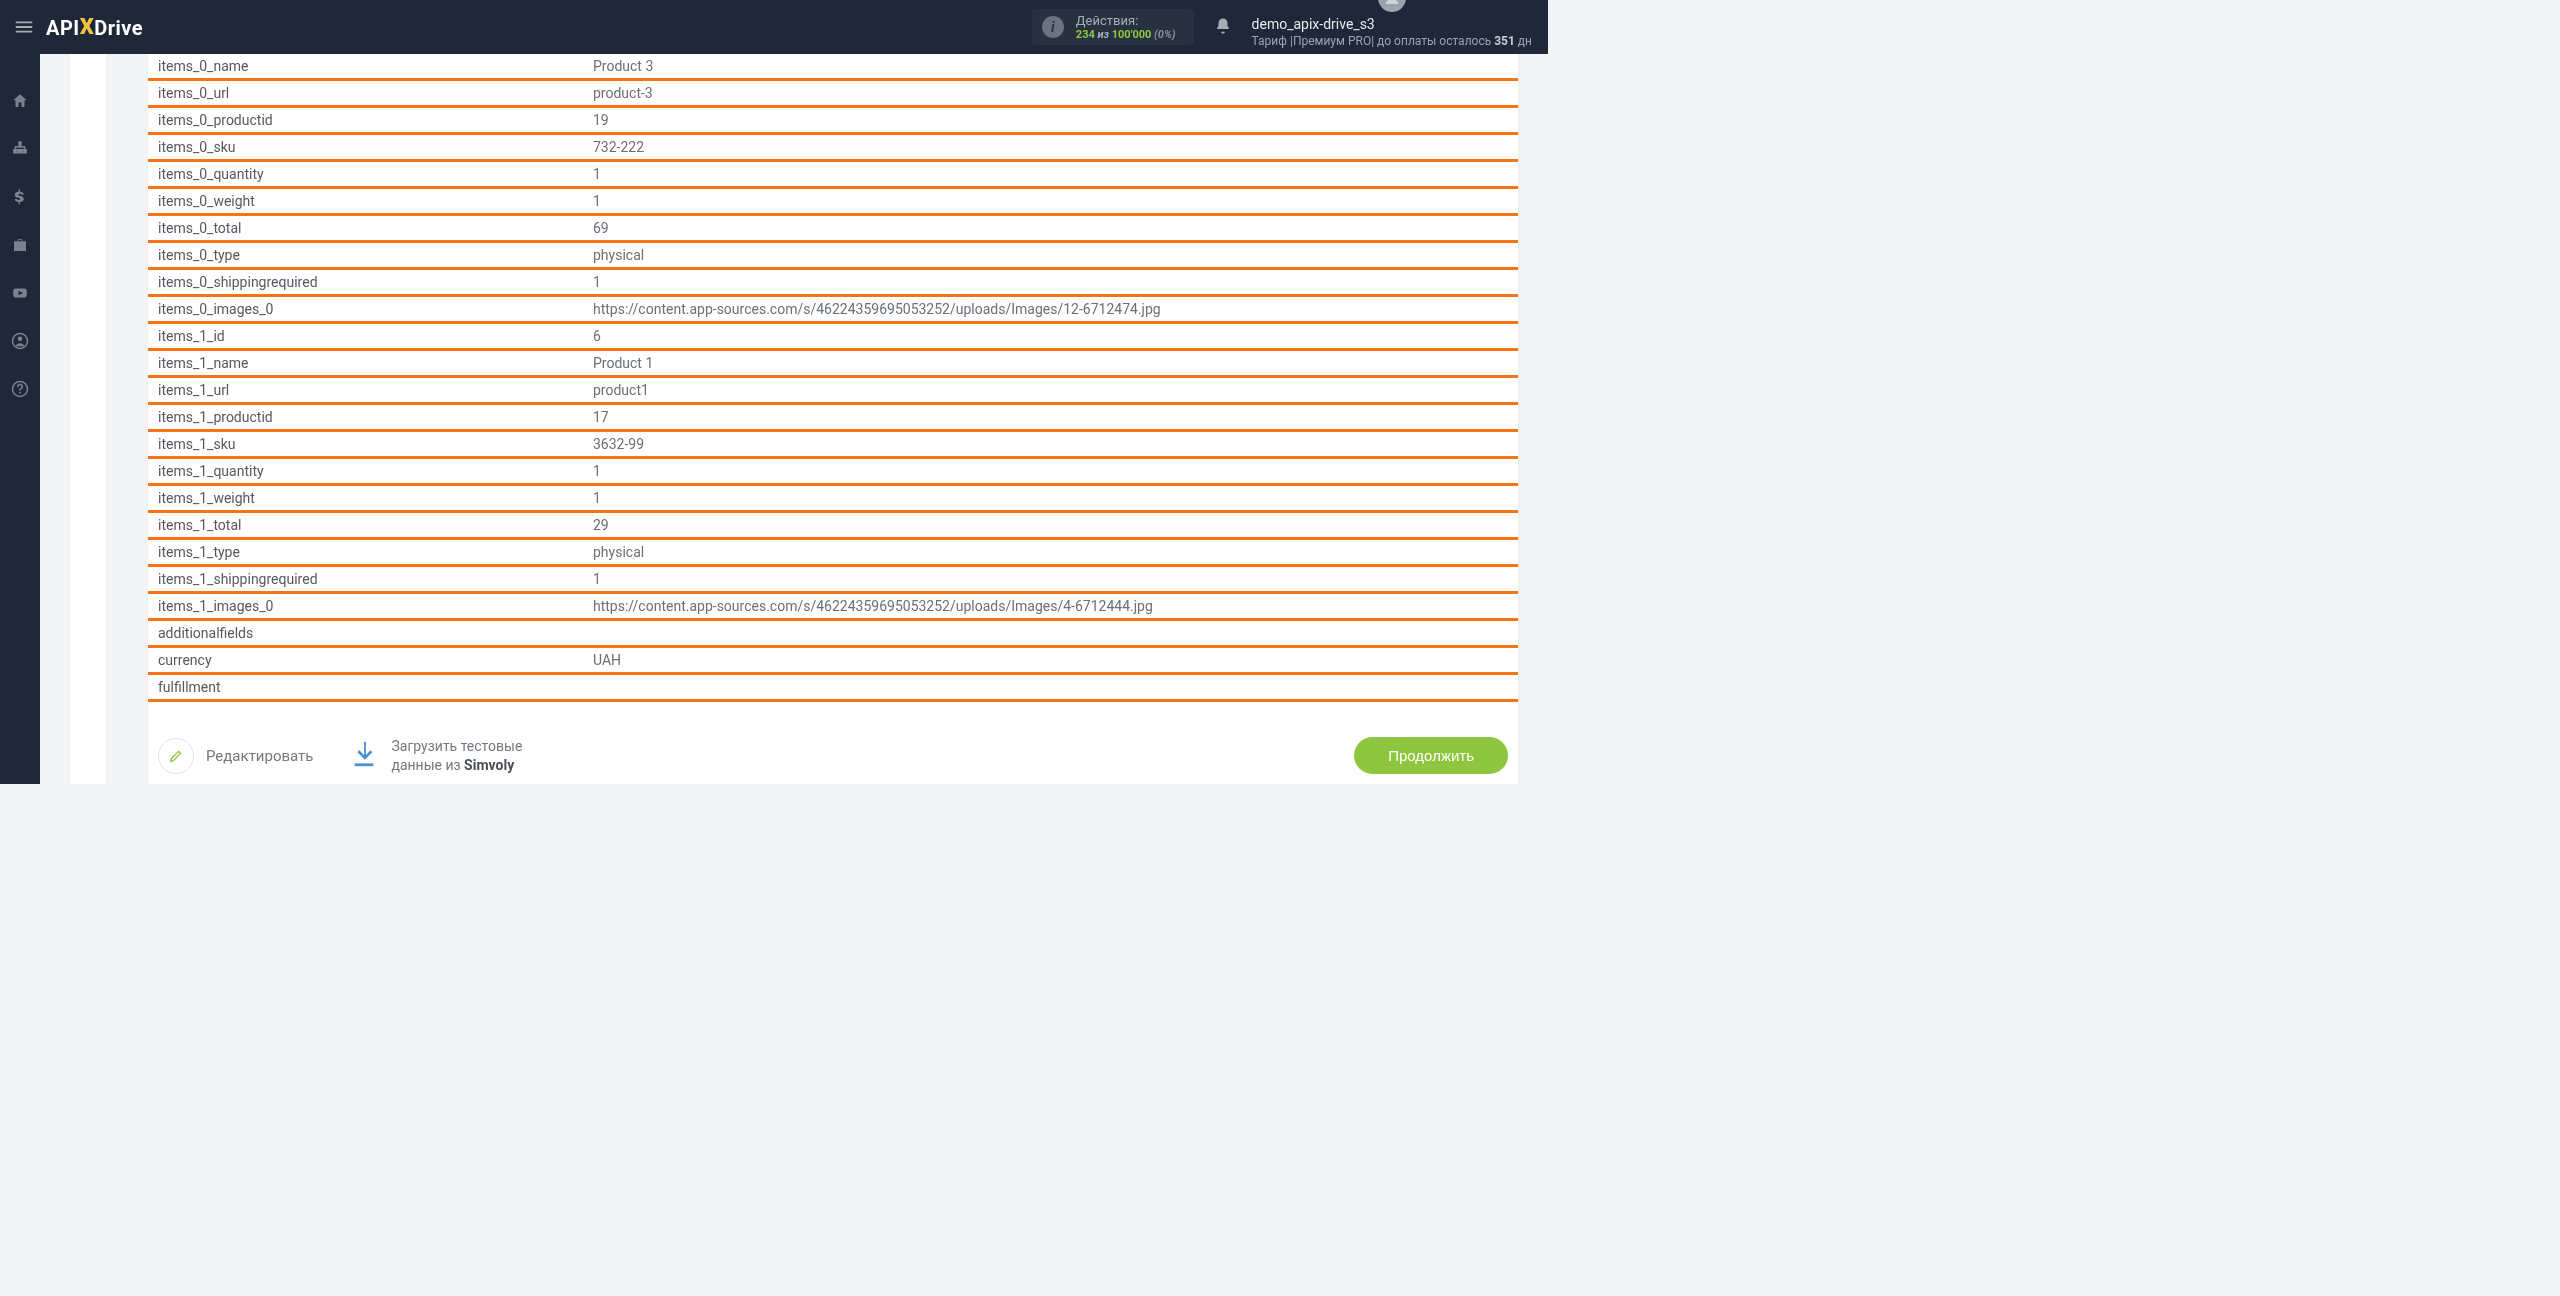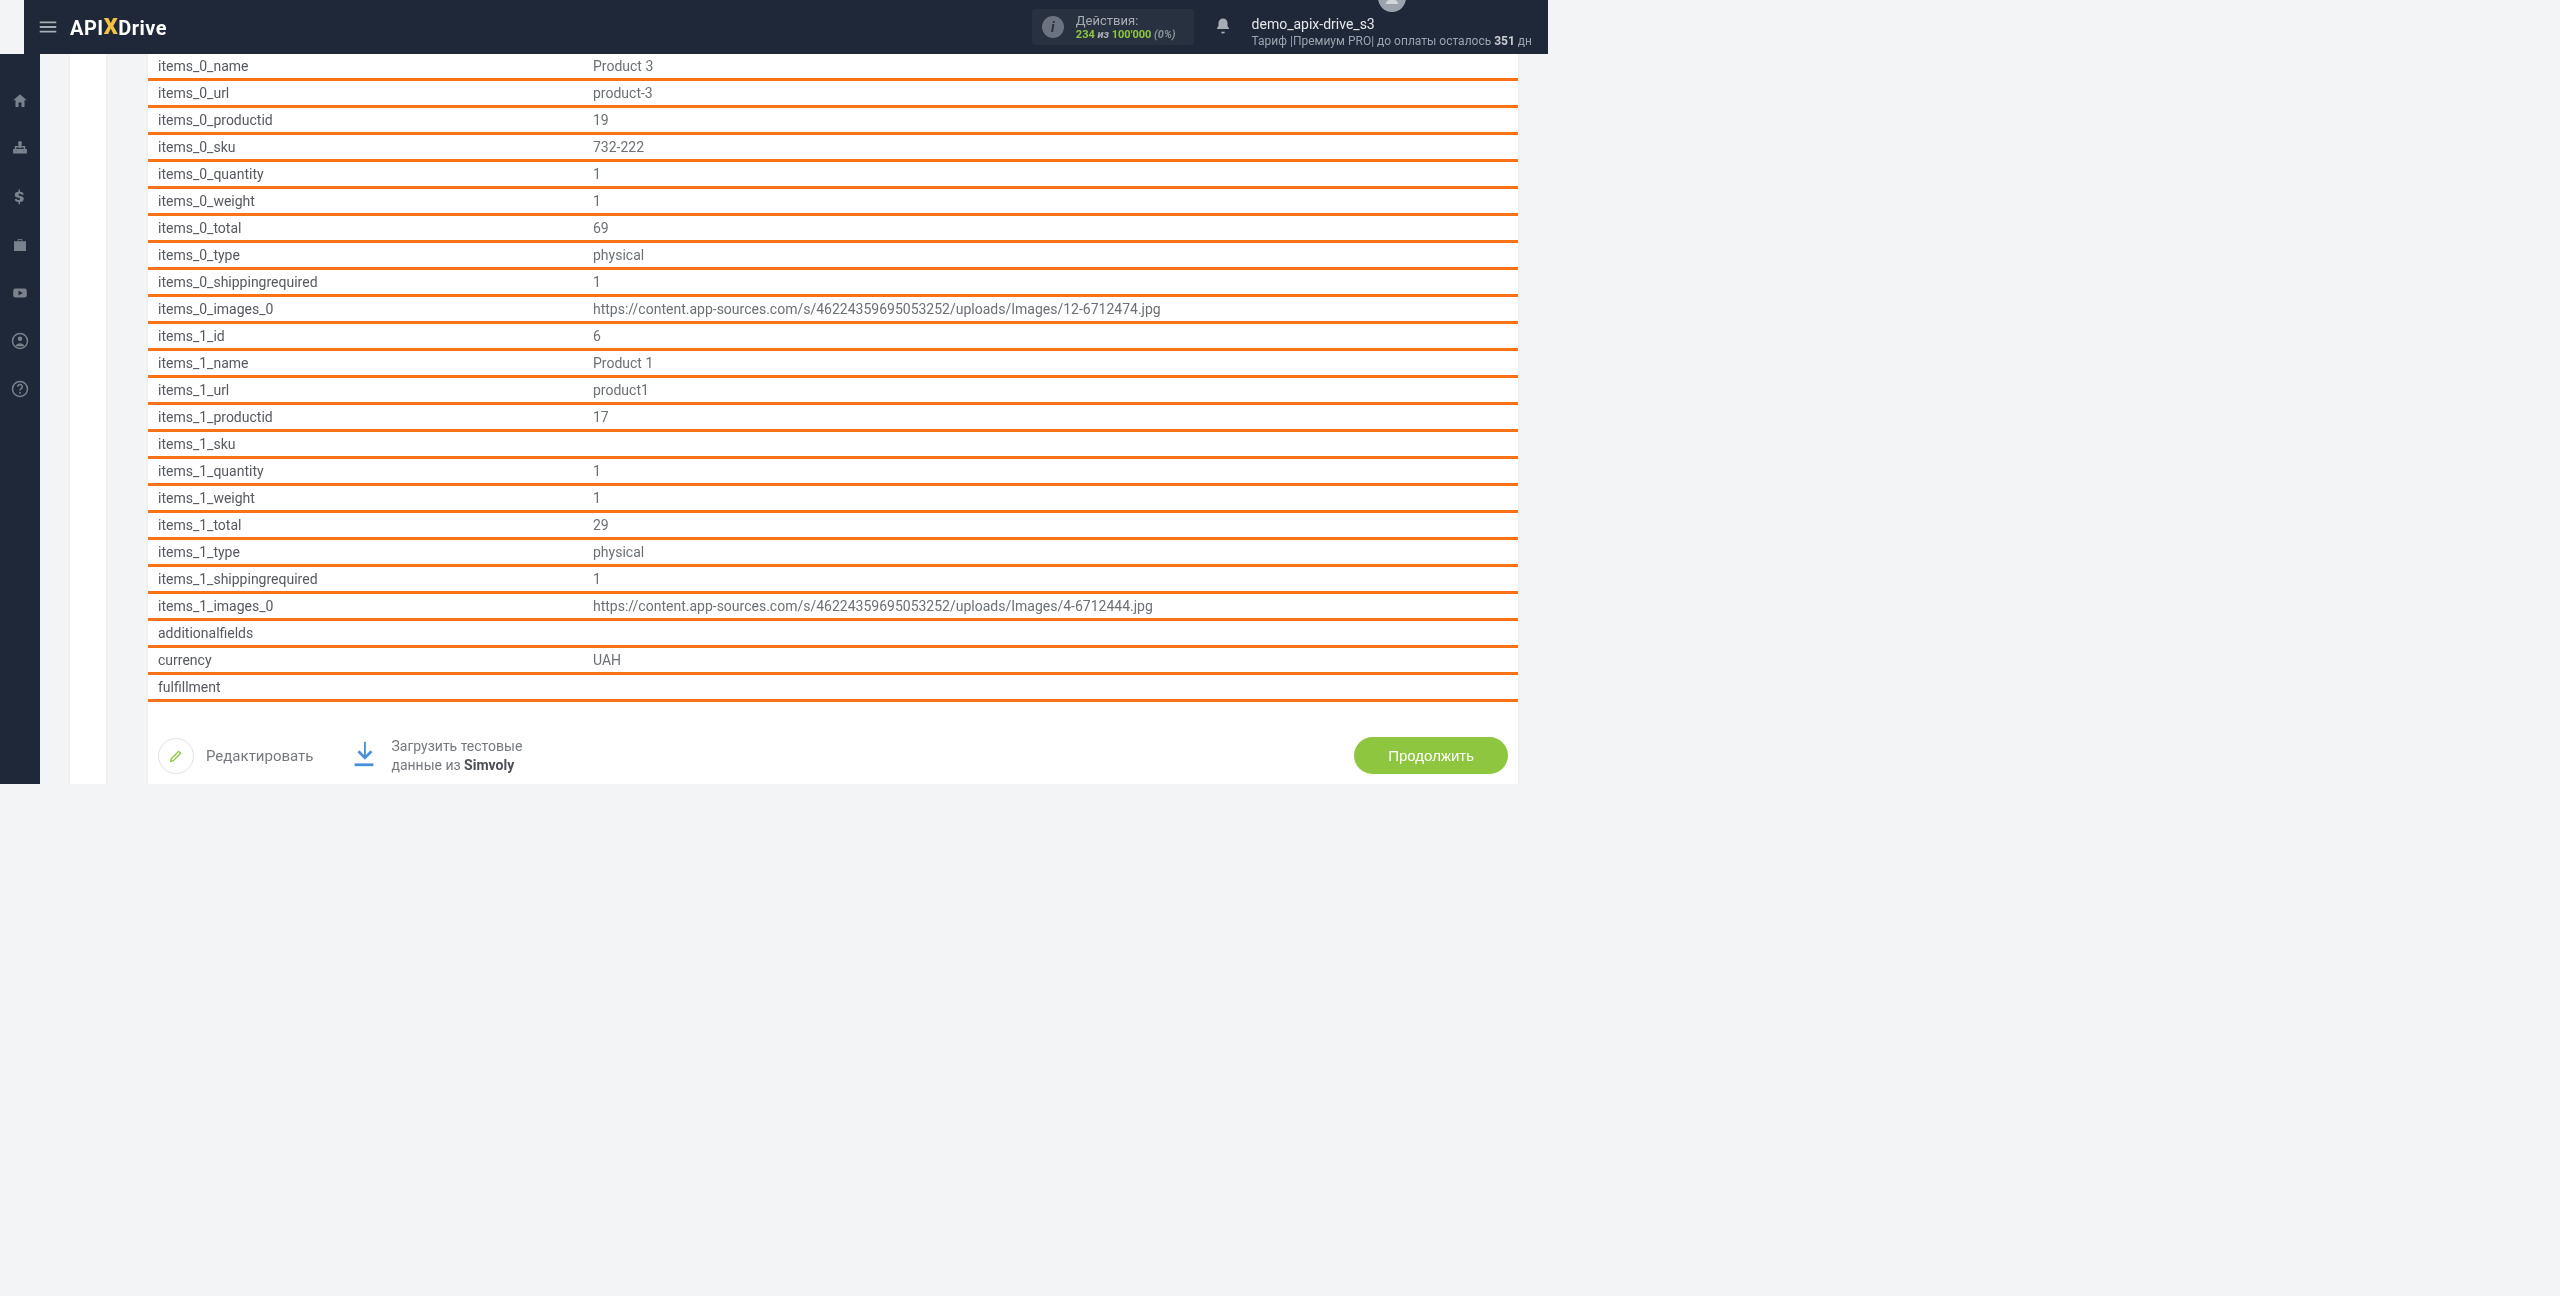--- a/index.html
+++ b/index.html
@@ -13,21 +13,20 @@
 .app { width: 1548px; height: 784px; display: flex; flex-direction: column; }
 
 
 .header {
   height: 54px;
   background: #1e2838;
   display: flex;
   align-items: center;
   padding: 0 16px 0 8px;
   color: #fff;
-  margin-left: 24px;
 }
 .menu-btn { width: 32px; height: 32px; display: flex; align-items: center; justify-content: center; cursor: pointer; }
 .menu-btn svg { width: 22px; height: 22px; }
 .logo { display: flex; align-items: center; margin-left: 6px; }
 .logo-text { font-size: 20px; font-weight: 700; letter-spacing: 0.5px; }
 .logo-api { color: #fff; }
 .logo-x { color: #f5c242; font-weight: 900; font-size: 22px; position: relative; top: -1px; }
 .logo-drive { color: #fff; }
 .header-spacer { flex: 1; }
 .actions-box {
@@ -254,20 +253,21 @@
               <div class="row">
                 <div class="cell-key">items_1_url</div>
                 <div class="cell-val">product1</div>
               </div>
               <div class="row">
                 <div class="cell-key">items_1_productid</div>
                 <div class="cell-val">17</div>
               </div>
               <div class="row">
                 <div class="cell-key">items_1_sku</div>
+                <div class="cell-val">3632-99</div>
               </div>
               <div class="row">
                 <div class="cell-key">items_1_quantity</div>
                 <div class="cell-val">1</div>
               </div>
               <div class="row">
                 <div class="cell-key">items_1_weight</div>
                 <div class="cell-val">1</div>
               </div>
               <div class="row">

